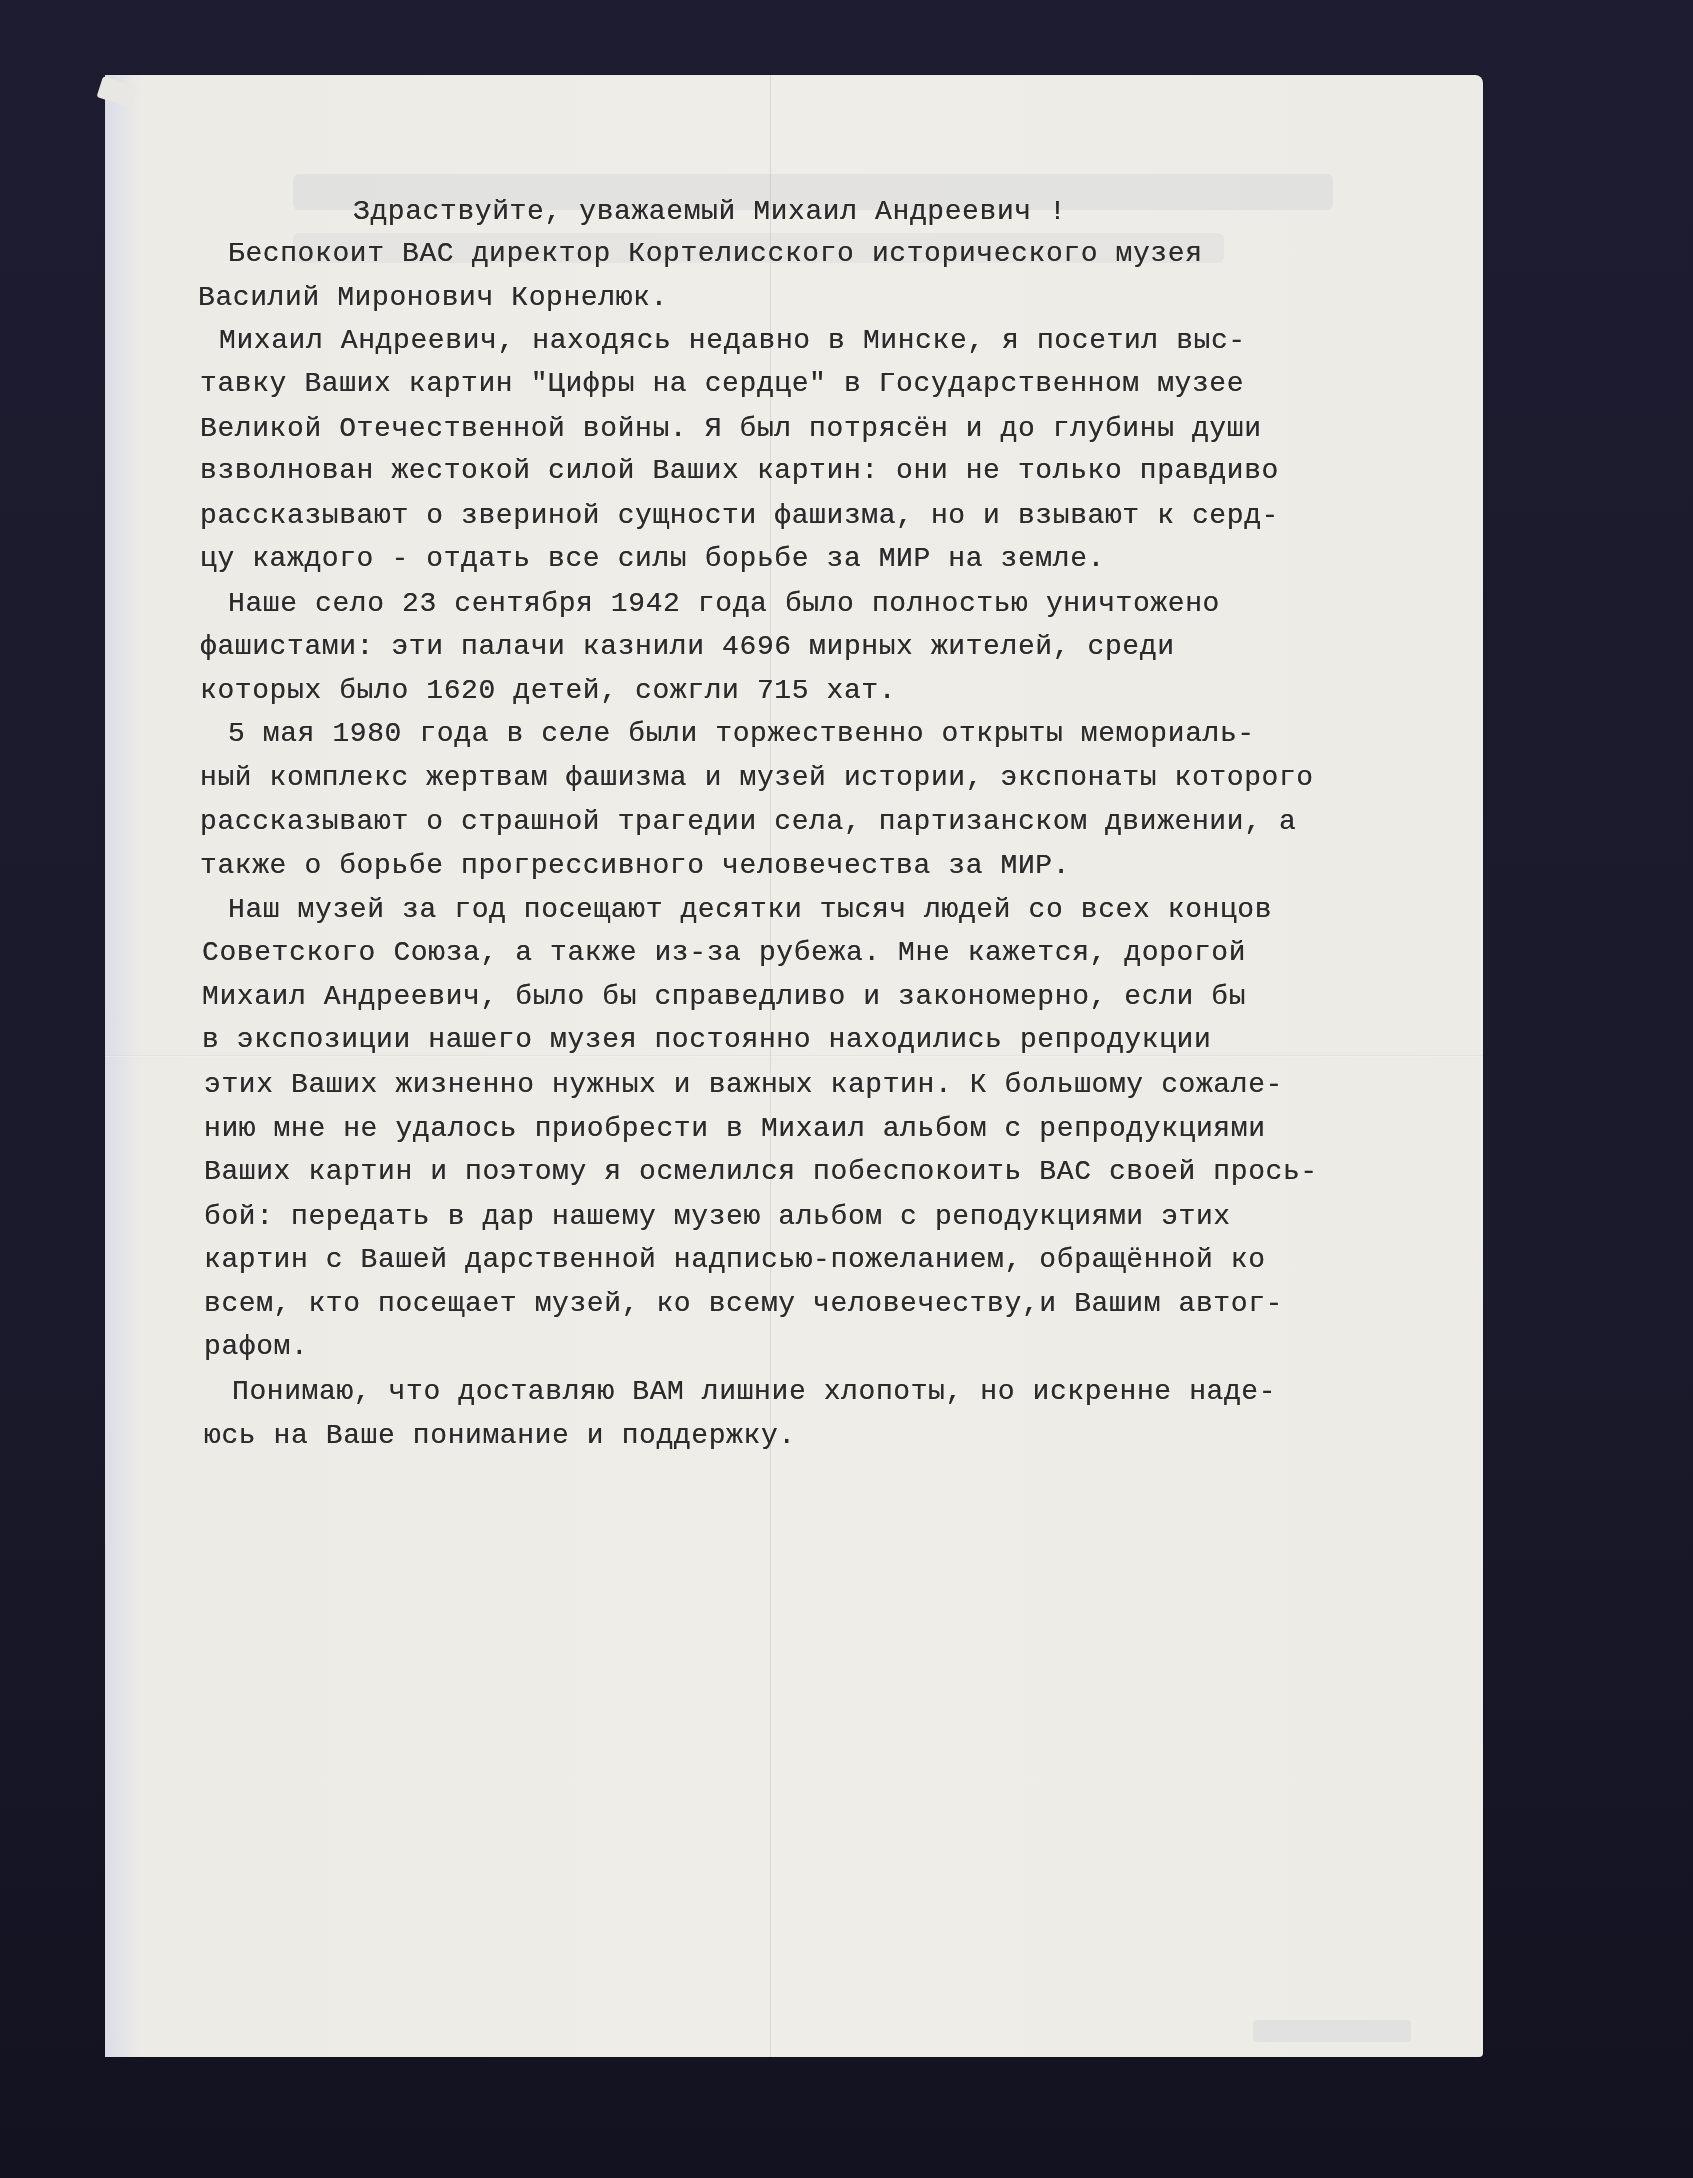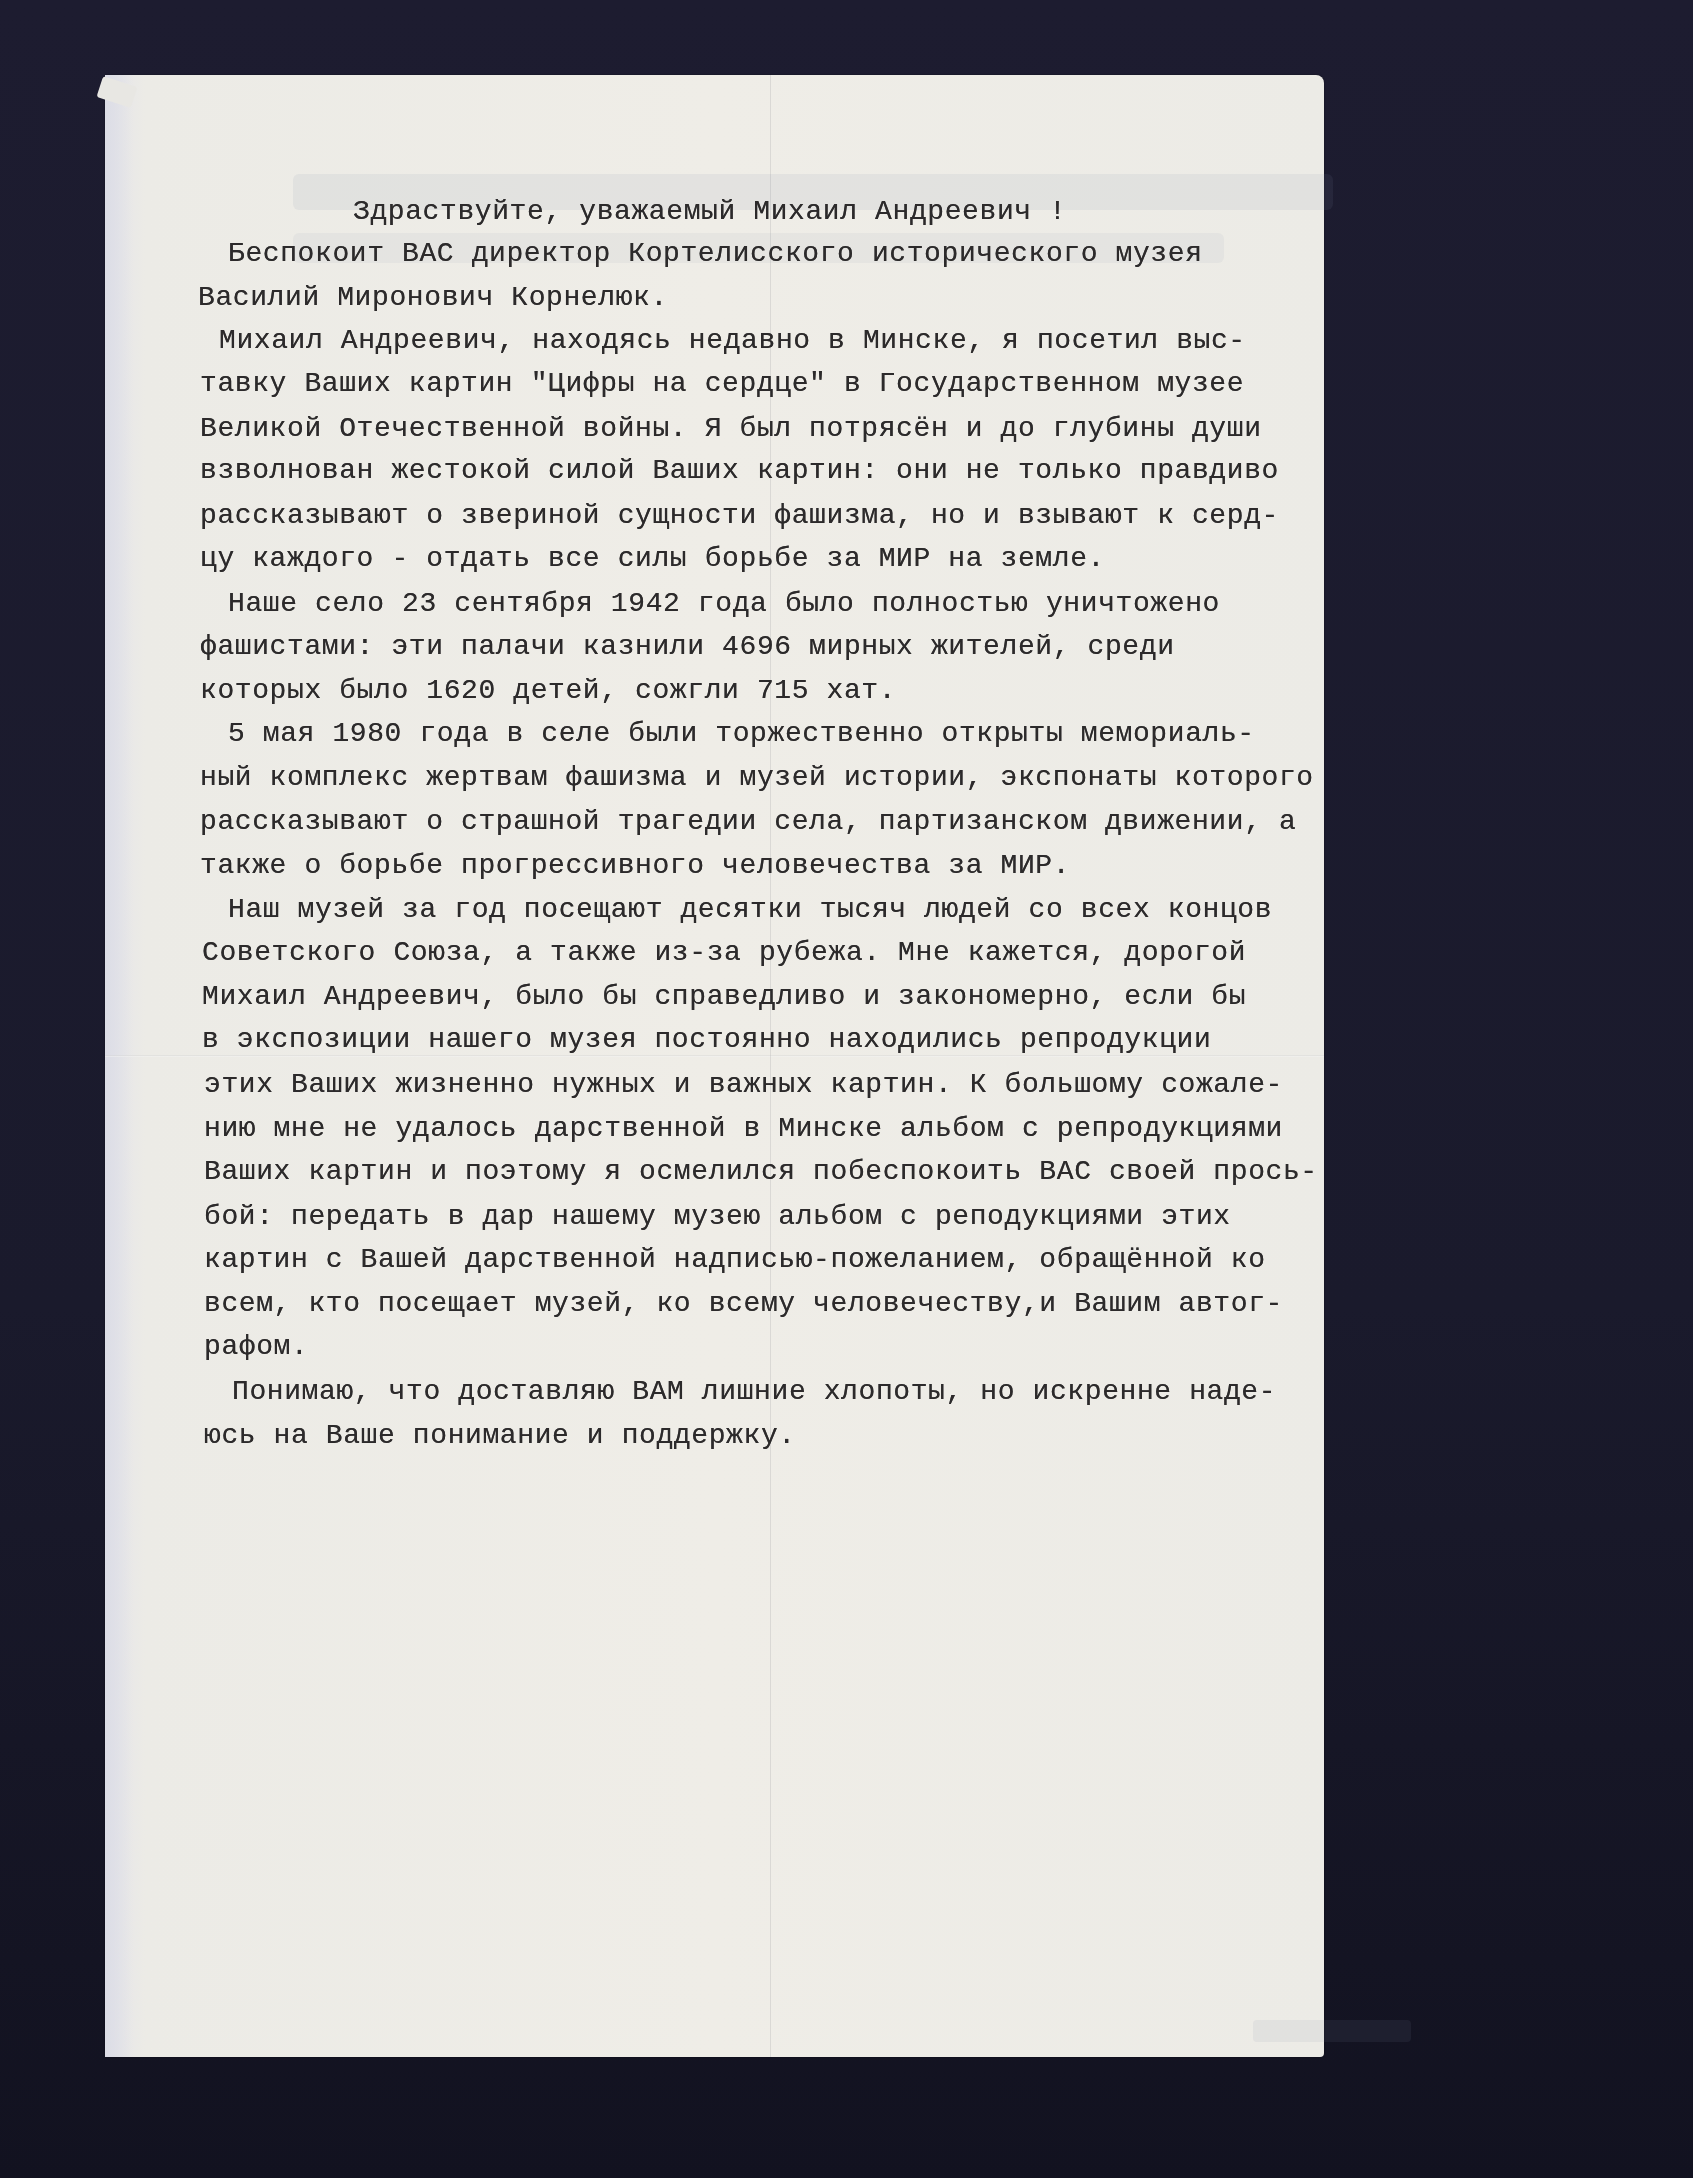--- a/index.html
+++ b/index.html
@@ -12,21 +12,21 @@
       background: #1a1a2c;
       background: linear-gradient(180deg, #1d1c30 0%, #1a1a2c 60%, #121220 100%);
       position: relative;
       overflow: hidden;
       font-family: "Liberation Mono", "DejaVu Sans Mono", monospace;
     }
     .paper {
       position: absolute;
       left: 105px;
       top: 75px;
-      width: 1219px;
+      width: 1378px;
       height: 1982px;
       background: #eeece6;
       background: linear-gradient(90deg, #e4e4ea 0px, #ecebe6 40px, #efede7 50%, #ecebe6 100%);
       border-radius: 2px 8px 4px 2px;
       box-shadow: 0 0 2px rgba(0,0,0,0.4);
     }
     .paper-left-band {
       position: absolute;
       left: 0;
       top: 0;
@@ -116,21 +116,21 @@
     <div class="line" style="left: 123px; top: 645px;">5 мая 1980 года в селе были торжественно открыты мемориаль-</div>
     <div class="line" style="left: 95px; top: 689px;">ный комплекс жертвам фашизма и музей истории, экспонаты которого</div>
     <div class="line" style="left: 95px; top: 733px;">рассказывают о страшной трагедии села, партизанском движении, а</div>
     <div class="line" style="left: 95px; top: 777px;">также о борьбе прогрессивного человечества за МИР.</div>
 
     <div class="line" style="left: 123px; top: 821px;">Наш музей за год посещают десятки тысяч людей со всех концов</div>
     <div class="line" style="left: 97px; top: 864px;">Советского Союза, а также из-за рубежа. Мне кажется, дорогой</div>
     <div class="line" style="left: 97px; top: 908px;">Михаил Андреевич, было бы справедливо и закономерно, если бы</div>
     <div class="line" style="left: 97px; top: 951px;">в экспозиции нашего музея постоянно находились репродукции</div>
     <div class="line" style="left: 99px; top: 996px;">этих Ваших жизненно нужных и важных картин. К большому сожале-</div>
-    <div class="line" style="left: 99px; top: 1040px;">нию мне не удалось дарственной в Минске альбом с репродукциями</div>
+    <div class="line" style="left: 99px; top: 1040px;">нию мне не удалось приобрести в Михаил альбом с репродукциями</div>
     <div class="line" style="left: 99px; top: 1083px;">Ваших картин и поэтому я осмелился побеспокоить ВАС своей прось-</div>
     <div class="line" style="left: 99px; top: 1171px;">картин с Вашей дарственной надписью-пожеланием, обращённой ко</div>
     <div class="line" style="left: 99px; top: 1128px;">бой: передать в дар нашему музею альбом с реподукциями этих</div>
     <div class="line" style="left: 99px; top: 1215px;">всем, кто посещает музей, ко всему человечеству,и Вашим автог-</div>
     <div class="line" style="left: 99px; top: 1258px;">рафом.</div>
 
     <div class="line" style="left: 127px; top: 1303px;">Понимаю, что доставляю ВАМ лишние хлопоты, но искренне наде-</div>
     <div class="line" style="left: 99px; top: 1347px;">юсь на Ваше понимание и поддержку.</div>
   </div>
 </div>

